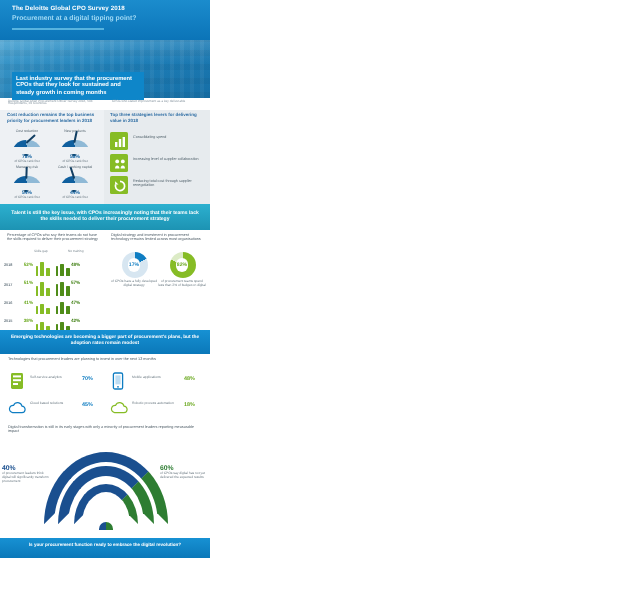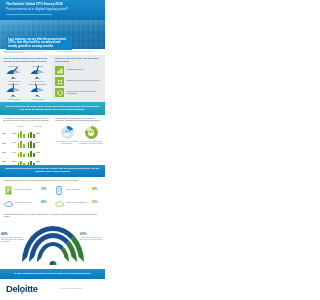--- a/index.html
+++ b/index.html
@@ -554,18 +554,14 @@
     <div class="wstat ws-r">
       <div class="v">60%</div>
       <div class="d">of CPOs say digital has not yet delivered the expected results</div>
     </div>
   </div>
 
   <div class="band4">
     <div class="txt">Is your procurement function ready to embrace the digital revolution?</div>
   </div>
 
-  <div class="foot">
-    <div class="logo"><span>Deloitte</span><span class="dot"></span></div>
-    <div class="legal">www.deloitte.com/cposurvey2018</div>
-  </div>
 
 </div>
 
 </body></html>

